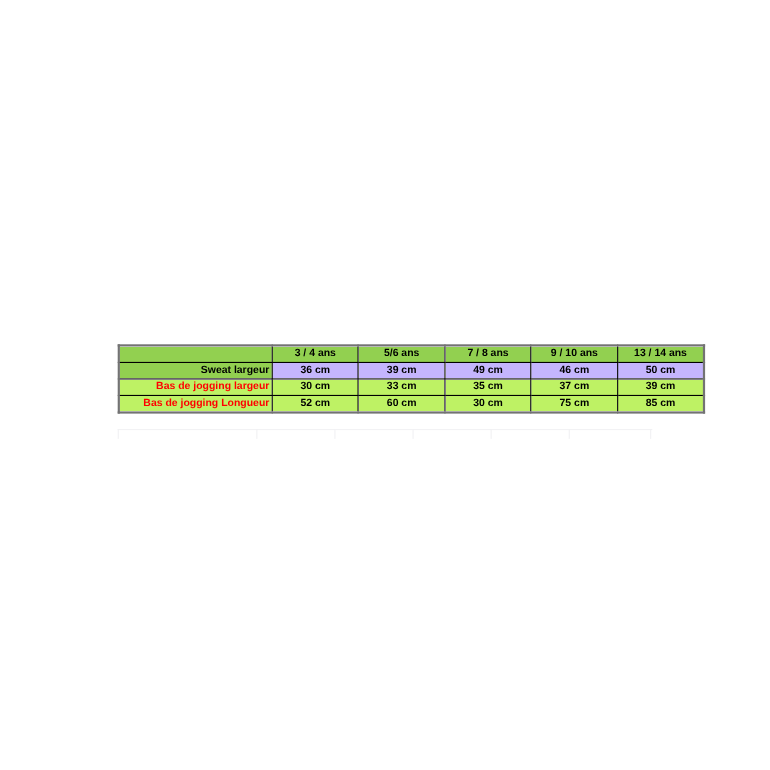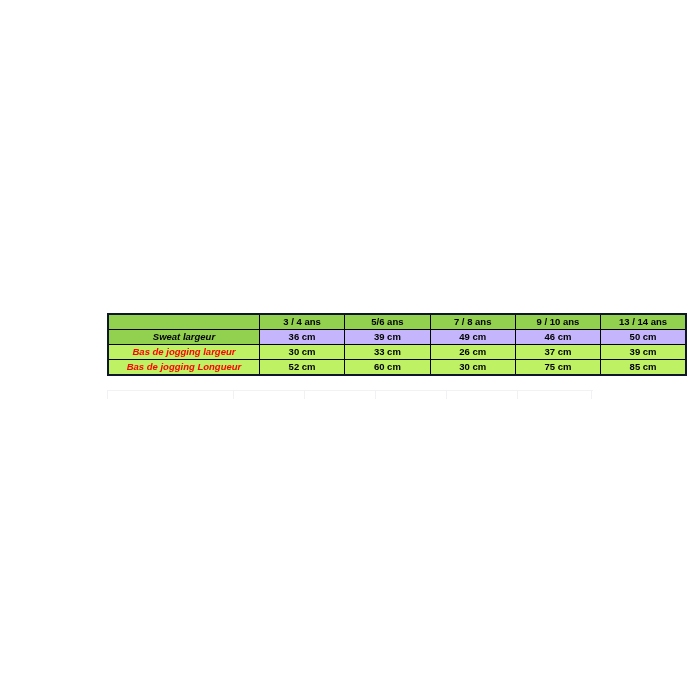--- a/index.html
+++ b/index.html
@@ -45,43 +45,42 @@
   .sizechart-wrap {
     position: absolute;
     left: 107px;
     top: 313px;
     width: 486px;
   }
 
   table.sizechart {
     border-collapse: collapse;
     table-layout: fixed;
-    width: 580px;
-    border: 2px solid #0f172a;
+    width: 534px;
+    border: 2px solid #737373;
   }
 
   table.sizechart td {
     border: 1px solid #000000;
     height: 14px;
     padding: 0 2px;
     font-size: 9.5px;
     font-weight: bold;
     line-height: 14px;
     white-space: nowrap;
     overflow: hidden;
   }
 
   
   col.col-label { width: 126px; }
   col.col-size  { width: 71px; }
 
   td.label {
-    text-align: center;
+    text-align: right;
     padding-left: 3px;
-    font-style: italic;
   }
   td.val {
     text-align: center;
   }
 
   
   .fill-green { background: #92d050; }
   .fill-white { background: #c4b5fd; }
   .fill-gray  { background: #bef264; }
 
@@ -132,21 +131,21 @@
         <td class="val fill-white txt-black">49 cm</td>
         <td class="val fill-white txt-black">46 cm</td>
         <td class="val fill-white txt-black">50 cm</td>
       </tr>
 
 
       <tr>
         <td class="label fill-gray txt-red">Bas de jogging  largeur</td>
         <td class="val fill-gray txt-black">30 cm</td>
         <td class="val fill-gray txt-black">33 cm</td>
-        <td class="val fill-gray txt-black">26 cm</td>
+        <td class="val fill-gray txt-black">35 cm</td>
         <td class="val fill-gray txt-black">37 cm</td>
         <td class="val fill-gray txt-black">39 cm</td>
       </tr>
 
       <tr>
         <td class="label fill-gray txt-red">Bas de jogging Longueur</td>
         <td class="val fill-gray txt-black">52 cm</td>
         <td class="val fill-gray txt-black">60 cm</td>
         <td class="val fill-gray txt-black">30 cm</td>
         <td class="val fill-gray txt-black">75 cm</td>

